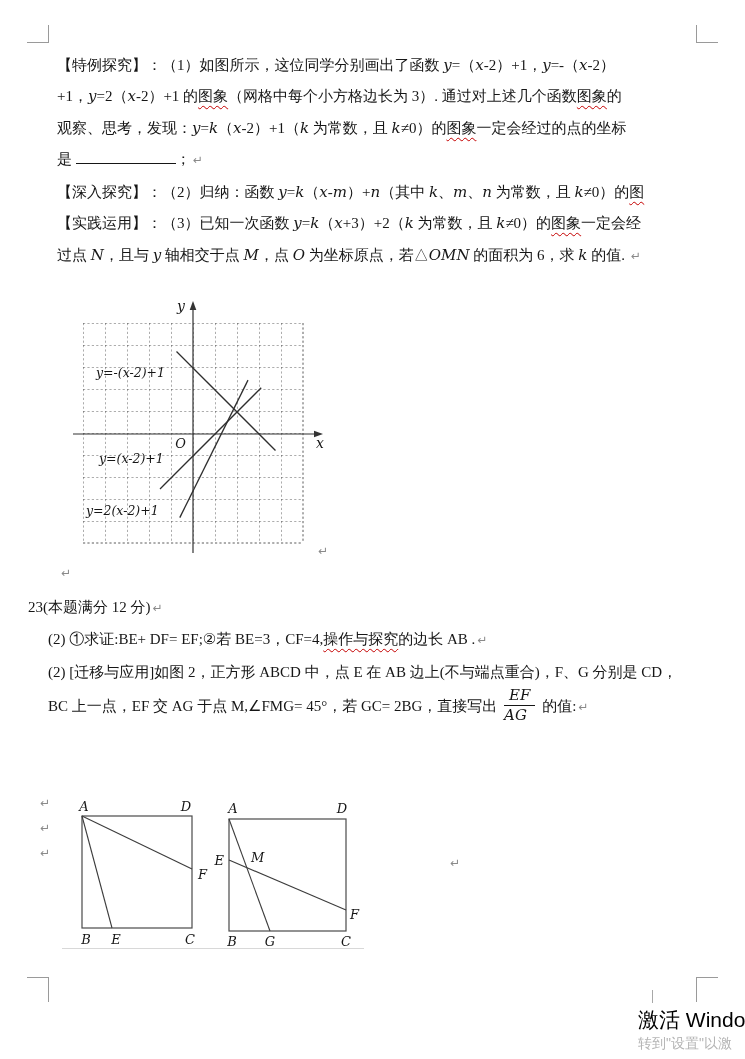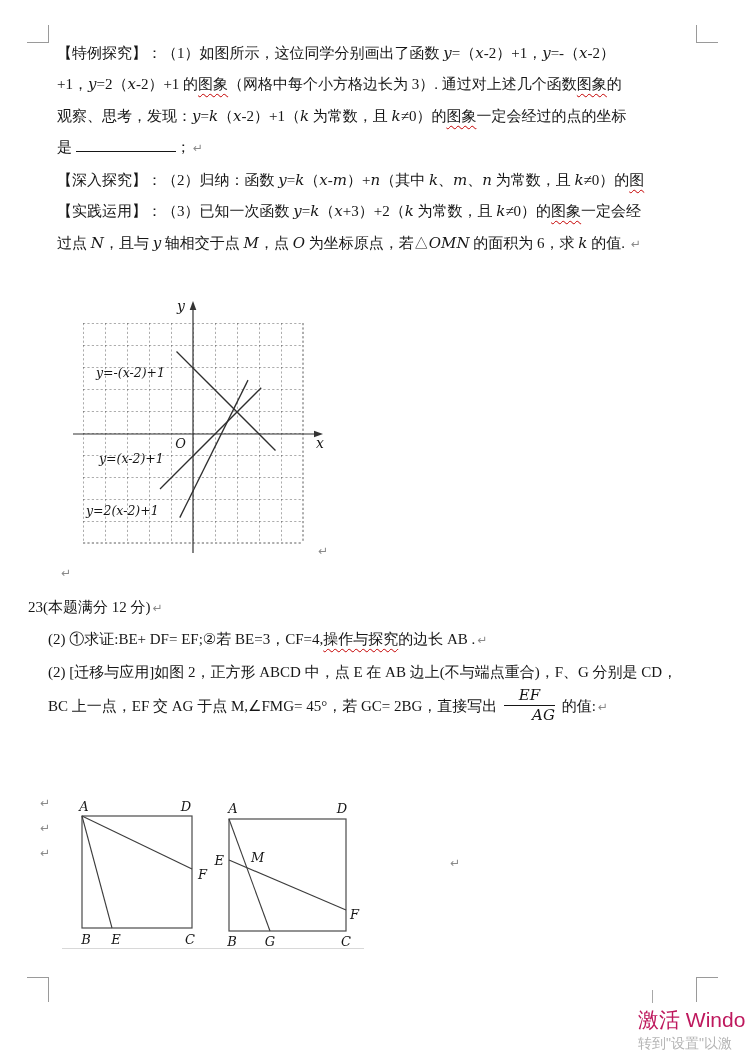--- a/index.html
+++ b/index.html
@@ -7,46 +7,46 @@
     width:745px;height:1059px;background:#ffffff;position:relative;overflow:hidden;
     font-family:"Liberation Serif",serif;color:#161616;
   }
   .corner{position:absolute;width:21px;height:17px;}
   .corner.tl{left:27px;top:25px;border-right:1px solid #9a9a9a;border-bottom:1px solid #9a9a9a;}
   .corner.tr{left:696px;top:25px;border-left:1px solid #9a9a9a;border-bottom:1px solid #9a9a9a;}
   .corner.bl{left:27px;top:977px;height:24px;border-right:1px solid #9a9a9a;border-top:1px solid #9a9a9a;}
   .corner.br{left:696px;top:977px;height:24px;border-left:1px solid #9a9a9a;border-top:1px solid #9a9a9a;}
 
   .block{position:absolute;}
-  .b1{left:57px;top:38px;width:645px;}
+  .b1{left:57px;top:50px;width:645px;}
   .b2{left:28px;top:592px;width:675px;}
   .doc-line{line-height:31.45px;font-size:15px;white-space:nowrap;}
   .b2 .ind-1{margin-left:20px;}
 
   .seg-p{}
   .seg-i{font-style:italic;font-family:"DejaVu Serif",serif;}
   .seg-wr{text-decoration:underline wavy #c40000;text-decoration-thickness:1px;text-underline-offset:4px;}
   .seg-wg{text-decoration:underline wavy #009a00;text-decoration-thickness:1px;text-underline-offset:4px;}
   .seg-blank{display:inline-block;height:11px;border-bottom:1px solid #161616;}
   .seg-pil{color:#8a8a8a;font-size:12px;margin-left:2px;font-family:"DejaVu Sans",sans-serif;}
-  .seg-frac{display:inline-block;vertical-align:middle;text-align:center;
+  .seg-frac{display:inline-block;vertical-align:middle;
             font-style:italic;font-family:"DejaVu Serif",serif;margin:0 3px;position:relative;top:-2px;}
   .fr-n{display:block;line-height:19px;padding:0 5px;border-bottom:1.2px solid #161616;}
-  .fr-d{display:block;line-height:19px;margin-left:28px;}
+  .fr-d{display:block;line-height:19px;}
 
   .pil-abs{position:absolute;color:#8a8a8a;font-size:12px;font-family:"DejaVu Sans",sans-serif;line-height:14px;}
 
   .graph-wrap{position:absolute;left:73px;top:297px;}
   .fig-wrap{position:absolute;left:40px;top:792px;}
   svg text{font-family:"DejaVu Serif",serif;}
 
   .caret-mark{position:absolute;left:652px;top:990px;width:1px;height:13px;background:#a8a8a8;}
 
   .watermark{position:absolute;left:638px;top:1006px;white-space:nowrap;font-family:"Liberation Sans",sans-serif;}
-  .wm1{font-size:21px;line-height:27px;color:#be185d;}
+  .wm1{font-size:21px;line-height:27px;color:#000000;}
   .wm2{font-size:14px;line-height:20px;color:#b5b5b5;}
 </style>
 </head>
 <body>
 
 <div class="corner tl"></div>
 <div class="corner tr"></div>
 <div class="corner bl"></div>
 <div class="corner br"></div>
 

